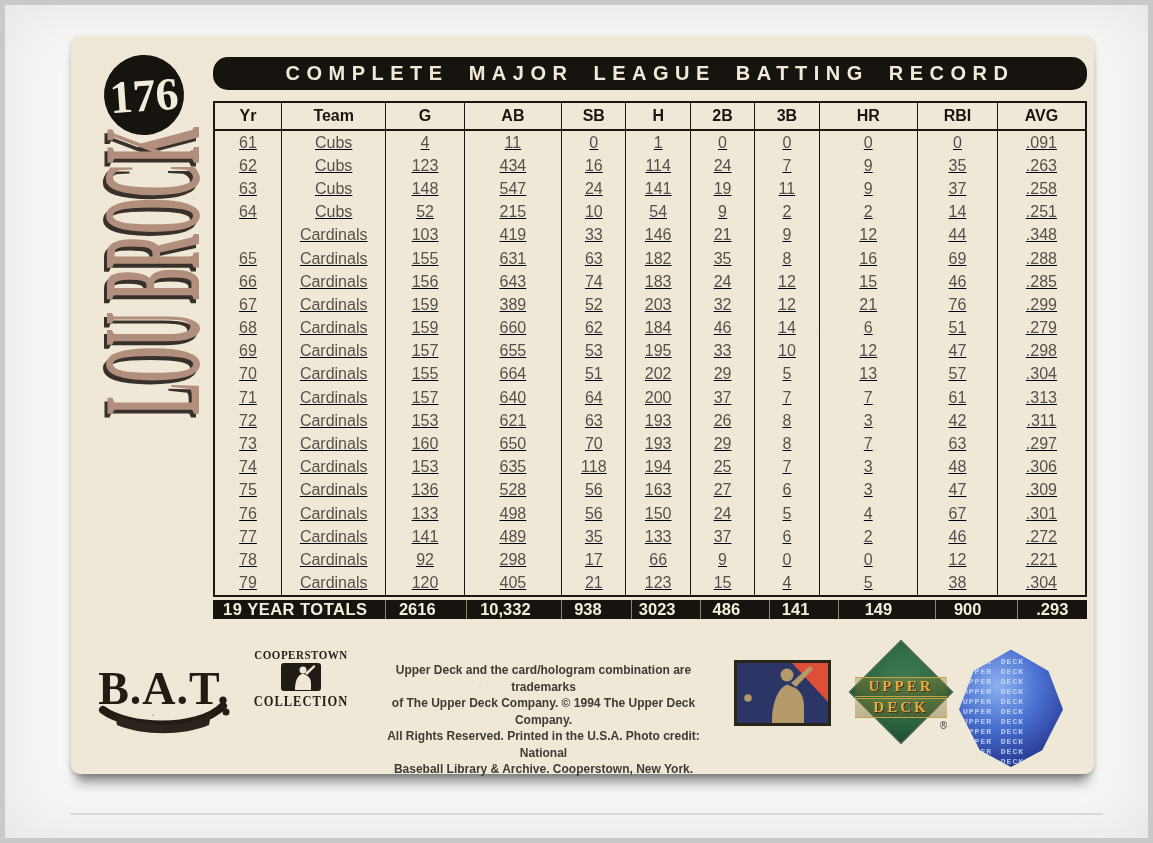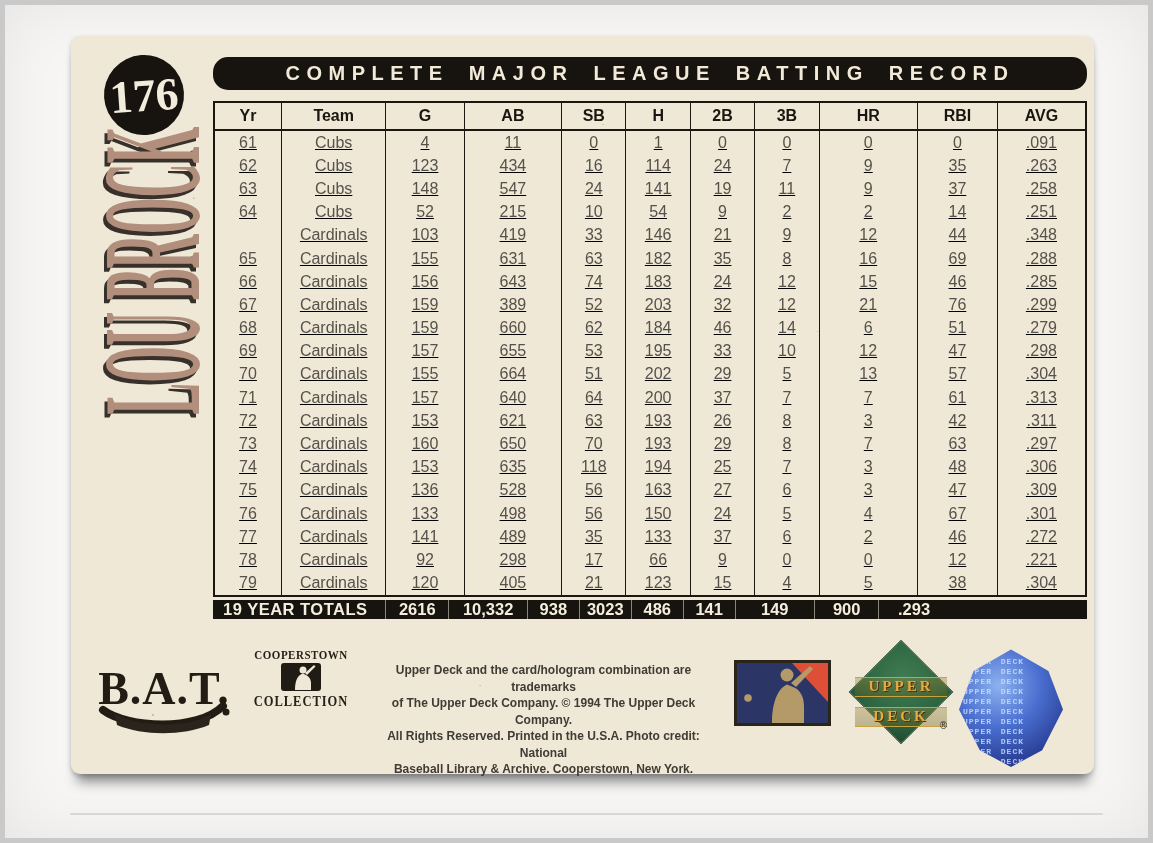--- a/index.html
+++ b/index.html
@@ -97,21 +97,21 @@
     transform:rotate(45deg);border:1px solid #1e4630;
   }
   .ud-band{
     position:absolute;left:0;width:92px;height:20px;text-align:center;
     background:linear-gradient(rgba(150,135,55,.38), rgba(105,92,35,.38));
     border-top:1px solid #c7a23e;border-bottom:1px solid #c7a23e;
     font-family:"Liberation Serif",serif;font-weight:bold;font-size:15px;line-height:16px;
     color:#e5ab3e;letter-spacing:3px;text-shadow:1px 1px 0 #4c2d15;
   }
   .ud-band.b1{top:26px;}
-  .ud-band.b2{top:56px;}
+  .ud-band.b2{top:47px;}
   .ud-reg{position:absolute;right:0px;bottom:22px;font-size:10px;color:#3a342c;}
 
   .holo{
     position:absolute;left:888px;top:611px;width:104px;height:120px;overflow:hidden;
     clip-path:polygon(50% 2%, 86% 20%, 100% 52%, 80% 86%, 50% 100%, 20% 86%, 0 52%, 14% 20%);
     background:radial-gradient(circle at 38% 32%, #8fb2ee, #4a6fd0 40%, #2a3f96 75%, #1d2c6e);
   }
   .holo-text{
     padding:10px 4px;font-family:"Liberation Mono",monospace;font-weight:bold;
     font-size:8px;line-height:10px;letter-spacing:1px;word-spacing:3px;
@@ -408,21 +408,21 @@
               <div class="cell c6">15</div>
               <div class="cell c7">4</div>
               <div class="cell c8">5</div>
               <div class="cell c9">38</div>
               <div class="cell c10">.304</div>
             </div>
           </div>
       </div>
       <div class="totals">
         <div class="cell label-cell">19 YEAR TOTALS</div>
-        <div style="display:flex;flex:1;">
+        <div style="display:flex;flex:1;justify-content:space-between;">
             <div class="cell c2">2616</div>
             <div class="cell c3">10,332</div>
             <div class="cell c4">938</div>
             <div class="cell c5">3023</div>
             <div class="cell c6">486</div>
             <div class="cell c7">141</div>
             <div class="cell c8">149</div>
             <div class="cell c9">900</div>
             <div class="cell c10">.293</div>
           </div>

